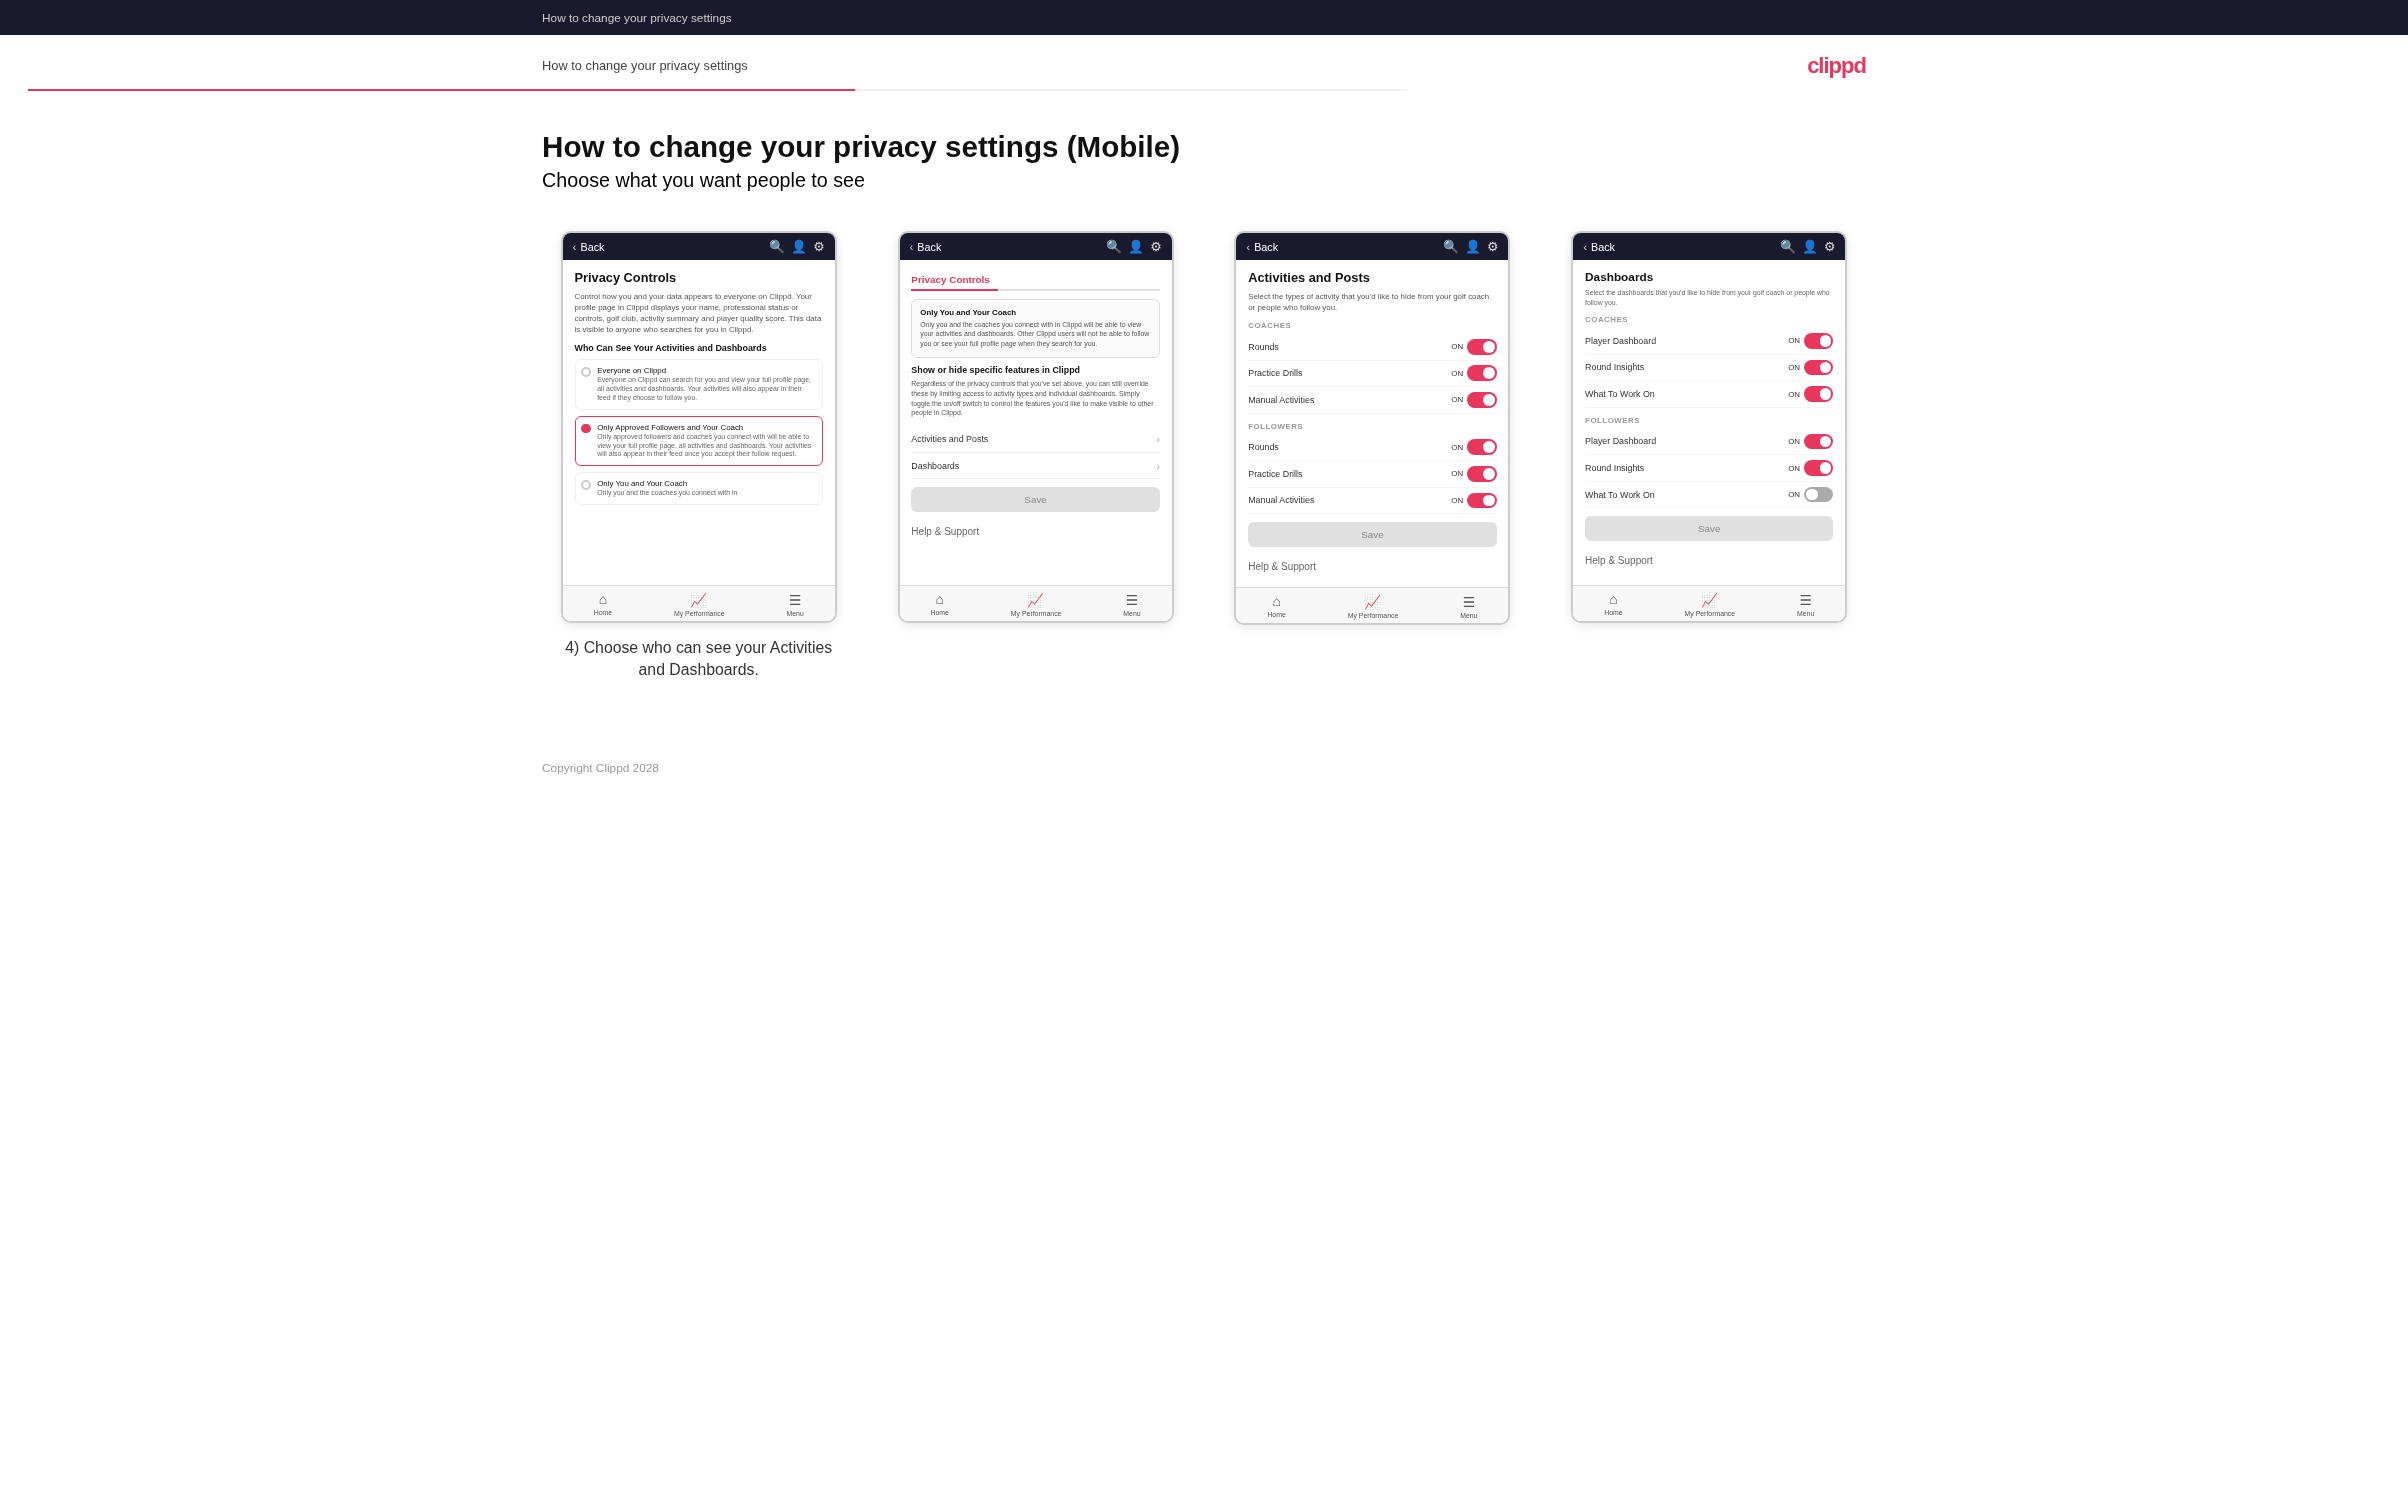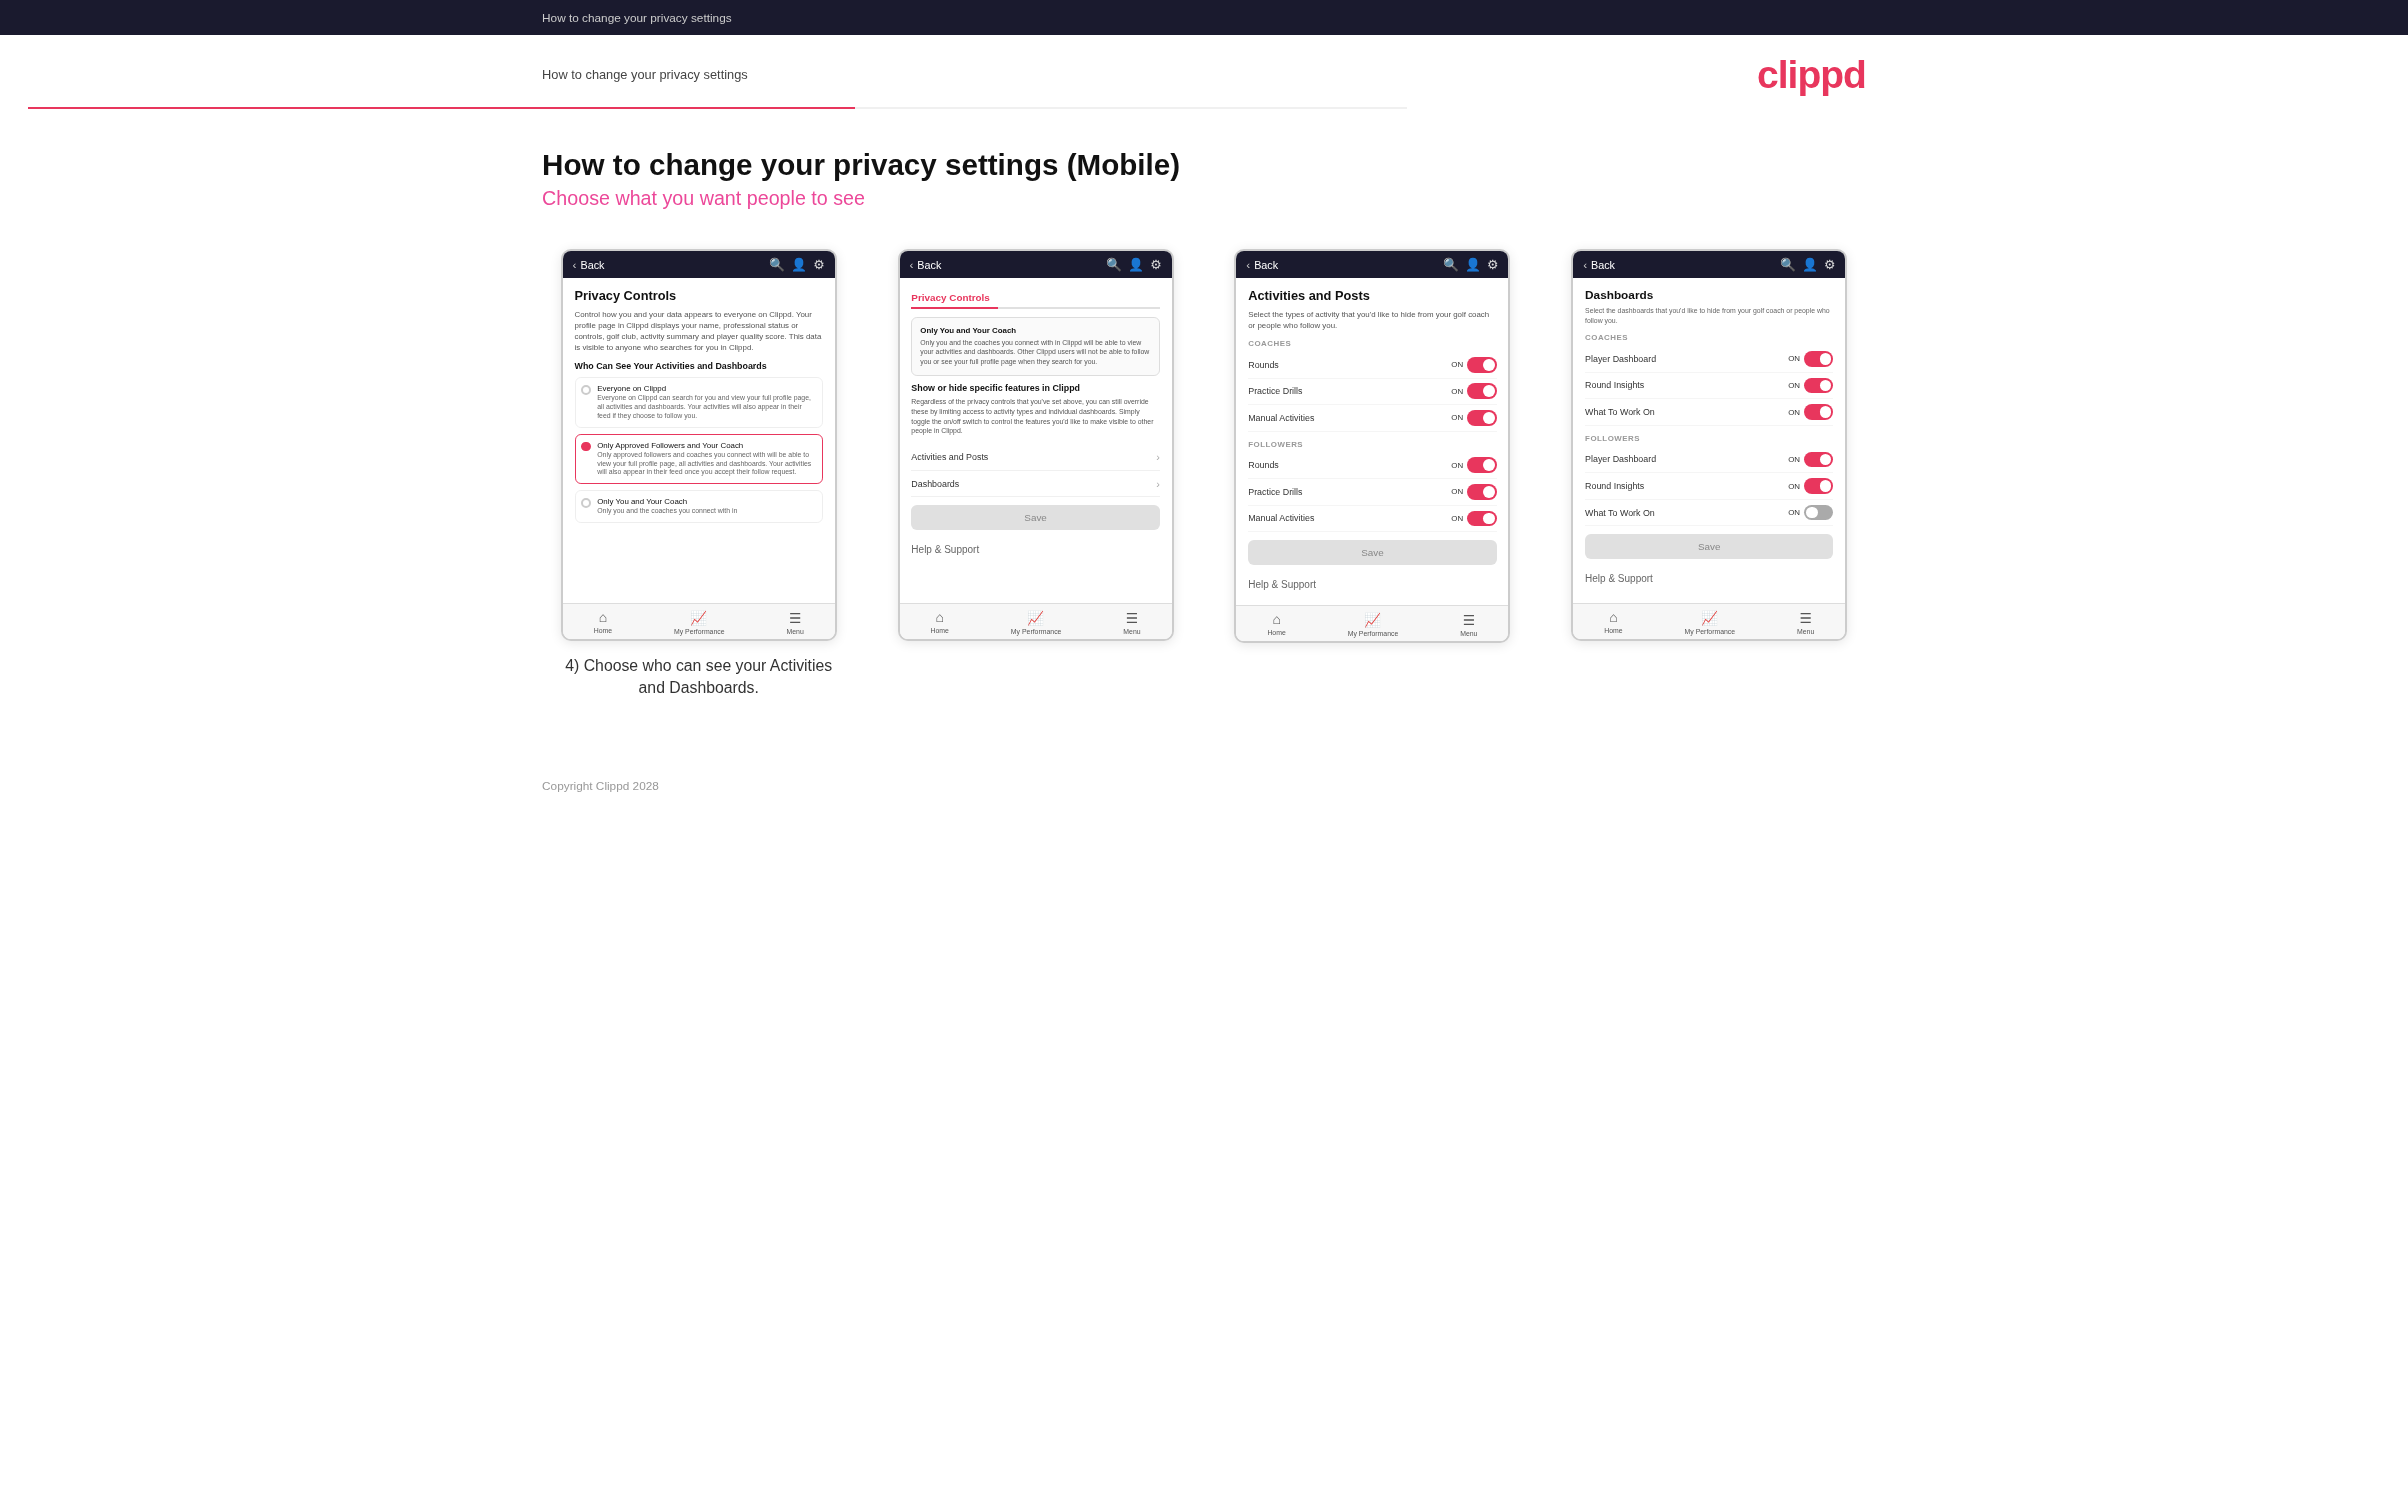--- a/index.html
+++ b/index.html
@@ -36,21 +36,21 @@
       padding: 17.7px 27.6px 9.9px;
       display: flex;
       justify-content: space-between;
       align-items: center;
     }
     .header-title {
       font-size: 12.8px;
       color: #444;
     }
     .logo {
-      font-size: 39px;
+      font-size: 22px;
       font-weight: 900;
       color: #e8365d;
       letter-spacing: -1px;
     }
 
     
     .header-divider {
       max-width: 1379px;
       margin: 0 auto 0;
       height: 2px;
@@ -67,21 +67,21 @@
     }
 
     .page-heading {
       font-size: 29.6px;
       font-weight: 800;
       color: #111;
       margin-bottom: 5.9px;
     }
     .page-subheading {
       font-size: 19.7px;
-      color: #ec4899;
+      color: #000000;
       margin-bottom: 39px;
     }
 
     
     .screenshots-grid {
       display: grid;
       grid-template-columns: 1fr 1fr 1fr 1fr;
       gap: 23.6px;
       align-items: start;
     }

